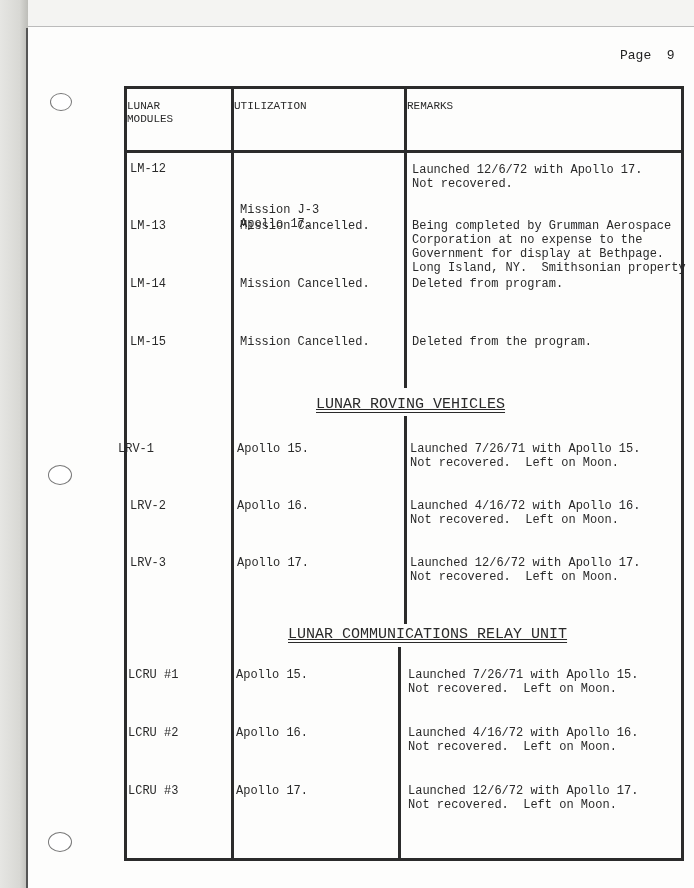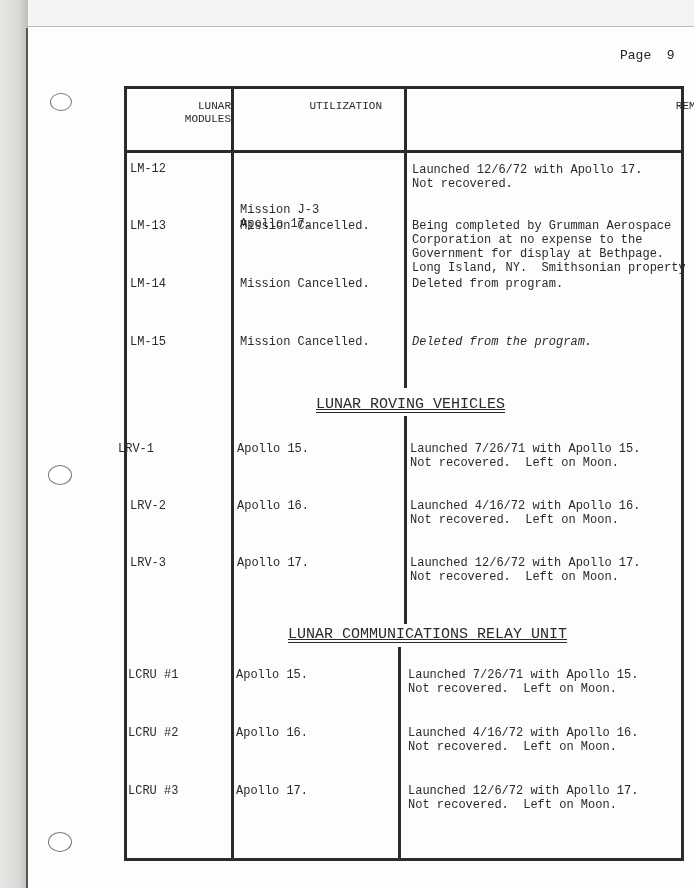--- a/index.html
+++ b/index.html
@@ -6,21 +6,21 @@
   body{width:694px;height:888px;position:relative;overflow:hidden;background:#f4f4f2;font-family:"Liberation Mono","DejaVu Sans Mono",monospace;color:#2a2a2a;}
   .binder{position:absolute;left:0;top:0;width:28px;height:888px;background:linear-gradient(90deg,#e6e6e3,#d8d8d4 70%,#bdbdb8);}
   .binder-edge{position:absolute;left:26px;top:28px;width:2px;height:860px;background:#555;}
   .page{position:absolute;left:28px;top:26px;width:666px;height:862px;background:#fdfdfc;border-top:1px solid #bbb;}
   .hole{position:absolute;border:1.5px solid #777;border-radius:50%;background:#fff;}
   .page-num{position:absolute;left:620px;top:48px;font-size:13px;color:#222;}
   .tbl{position:absolute;left:124px;top:86px;width:560px;height:775px;border:3px solid #2b2b2b;box-sizing:border-box;}
   .vline{position:absolute;width:3px;background:#2b2b2b;}
   .hline{position:absolute;height:3px;background:#2b2b2b;}
   .cell{position:absolute;font-size:12px;line-height:14px;white-space:pre;color:#2a2a2a;}
-  .hdr{text-align:right;font-size:11px;line-height:13px;}
+  .hdr{text-align:left;font-size:11px;line-height:13px;}
   .section{position:absolute;font-size:15px;text-decoration:underline;text-decoration-style:double;white-space:pre;}
 </style>
 </head>
 <body>
 
 <div class="binder"></div>
 <div class="binder-edge"></div>
 <div class="page"></div>
 
 <div class="hole" style="left:50px;top:93px;width:20px;height:16px;"></div>
@@ -56,21 +56,21 @@
 Corporation at no expense to the
 Government for display at Bethpage.
 Long Island, NY.  Smithsonian property</div>
 
 <div class="cell" style="left:130px;top:277px;">LM-14</div>
 <div class="cell" style="left:240px;top:277px;">Mission Cancelled.</div>
 <div class="cell" style="left:412px;top:277px;">Deleted from program.</div>
 
 <div class="cell" style="left:130px;top:335px;">LM-15</div>
 <div class="cell" style="left:240px;top:335px;">Mission Cancelled.</div>
-<div class="cell" style="left:412px;top:335px;font-style:italic;">Deleted from the program.</div>
+<div class="cell" style="left:412px;top:335px;">Deleted from the program.</div>
 
 <div class="section" style="left:316px;top:396px;">LUNAR ROVING VEHICLES</div>
 
 <div class="cell" style="left:118px;top:442px;">LRV-1</div>
 <div class="cell" style="left:237px;top:442px;">Apollo 15.</div>
 <div class="cell" style="left:410px;top:442px;">Launched 7/26/71 with Apollo 15.
 Not recovered.  Left on Moon.</div>
 
 <div class="cell" style="left:130px;top:499px;">LRV-2</div>
 <div class="cell" style="left:237px;top:499px;">Apollo 16.</div>

